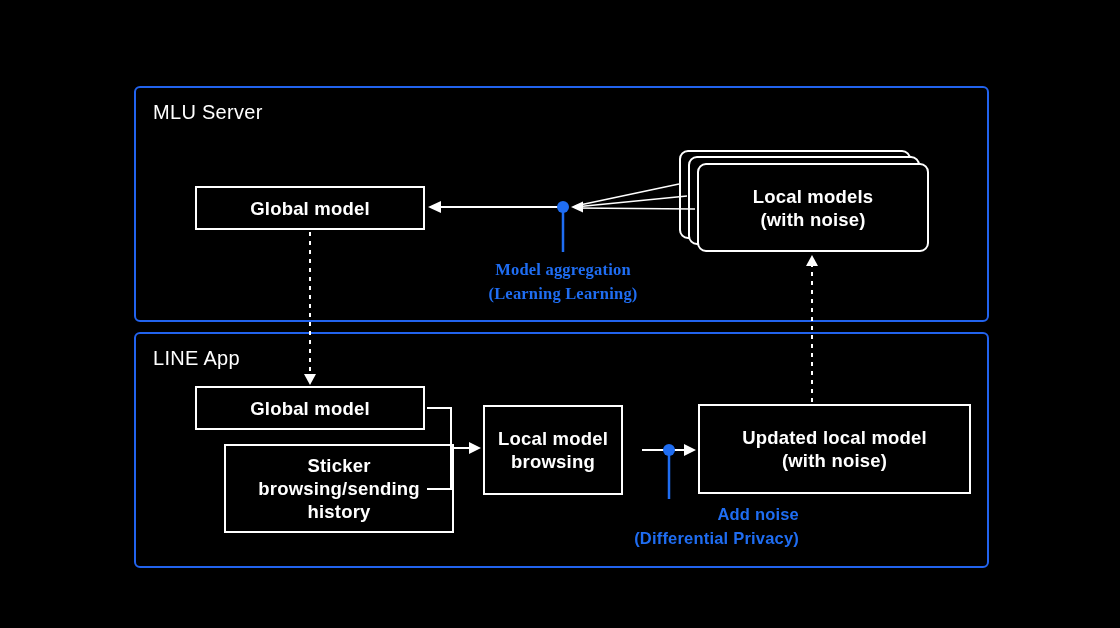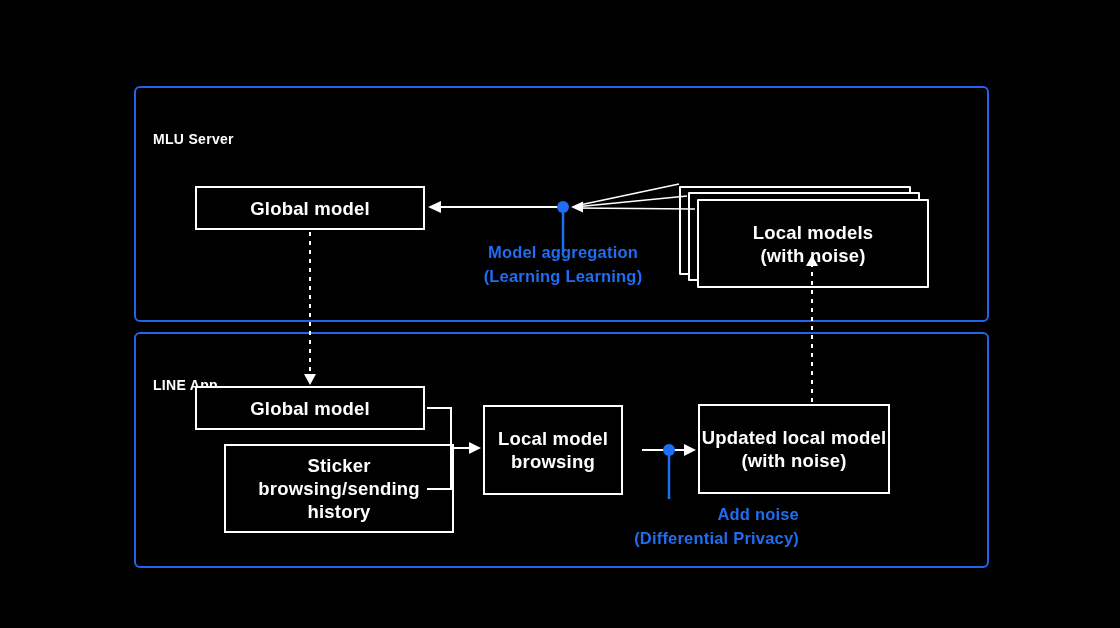--- a/index.html
+++ b/index.html
@@ -21,46 +21,44 @@
   .panel {
     position: absolute;
     border: 2.5px solid var(--panel-border);
     border-radius: 6px;
     background: transparent;
   }
   .panel-label {
     position: absolute;
     top: 13px; left: 17px;
     color: var(--node-text);
-    font-size: 14px;
-    font-weight: 700;
+    font-size: 20px;
+    font-weight: 400;
     letter-spacing: 0.3px;
-    margin-top: 30px;
   }
   .node {
     position: absolute;
     border: 2.5px solid var(--node-border);
     background: var(--bg);
     color: var(--node-text);
     display: flex;
     flex-direction: column;
     align-items: center;
     justify-content: center;
     text-align: center;
     font-weight: 700;
     font-size: 18.5px;
     line-height: 23px;
     letter-spacing: 0.2px;
   }
   .card {
     position: absolute;
     border: 2.5px solid var(--node-border);
     background: var(--bg);
-    border-radius: 1px;
-    margin-top: 36px;
+    border-radius: 9px;
   }
   .card.front {
     display: flex;
     flex-direction: column;
     align-items: center;
     justify-content: center;
     text-align: center;
     color: var(--node-text);
     font-weight: 700;
     font-size: 18.5px;
@@ -104,41 +102,41 @@
   <span>Global model</span>
 </div>
 
 <div class="card" style="left:679px; top:150px; width:232px; height:89px;"></div>
 <div class="card" style="left:688px; top:156px; width:232px; height:89px;"></div>
 <div class="card front" style="left:697px; top:163px; width:232px; height:89px;">
   <span>Local models</span>
   <span>(with noise)</span>
 </div>
 
-<div class="annotation" style="left:433px; top:241px; width:260px;">
+<div class="annotation" style="left:433px; top:258px; width:260px;font-family:Liberation Serif, serif;">
   <span>Model aggregation</span>
   <span>(Learning Learning)</span>
 </div>
 
 <div class="node" style="left:195px; top:386px; width:230px; height:44px;">
   <span>Global model</span>
 </div>
 
 <div class="node" style="left:195px; top:444px; width:230px; height:89px;margin-left:29px;">
   <span>Sticker</span>
   <span>browsing/sending</span>
   <span>history</span>
 </div>
 
 <div class="node" style="left:483px; top:405px; width:140px; height:90px;">
   <span>Local model</span>
   <span>browsing</span>
 </div>
 
-<div class="node" style="left:698px; top:404px; width:192px; height:90px;">
+<div class="node" style="left:698px; top:404px; width:273px; height:90px;">
   <span>Updated local model</span>
   <span>(with noise)</span>
 </div>
 
 <div class="annotation" style="left:539px; top:503px; width:260px;text-align:right;">
   <span>Add noise</span>
   <span>(Differential Privacy)</span>
 </div>
 
 <svg class="overlay" width="1120" height="628" viewBox="0 0 1120 628">

